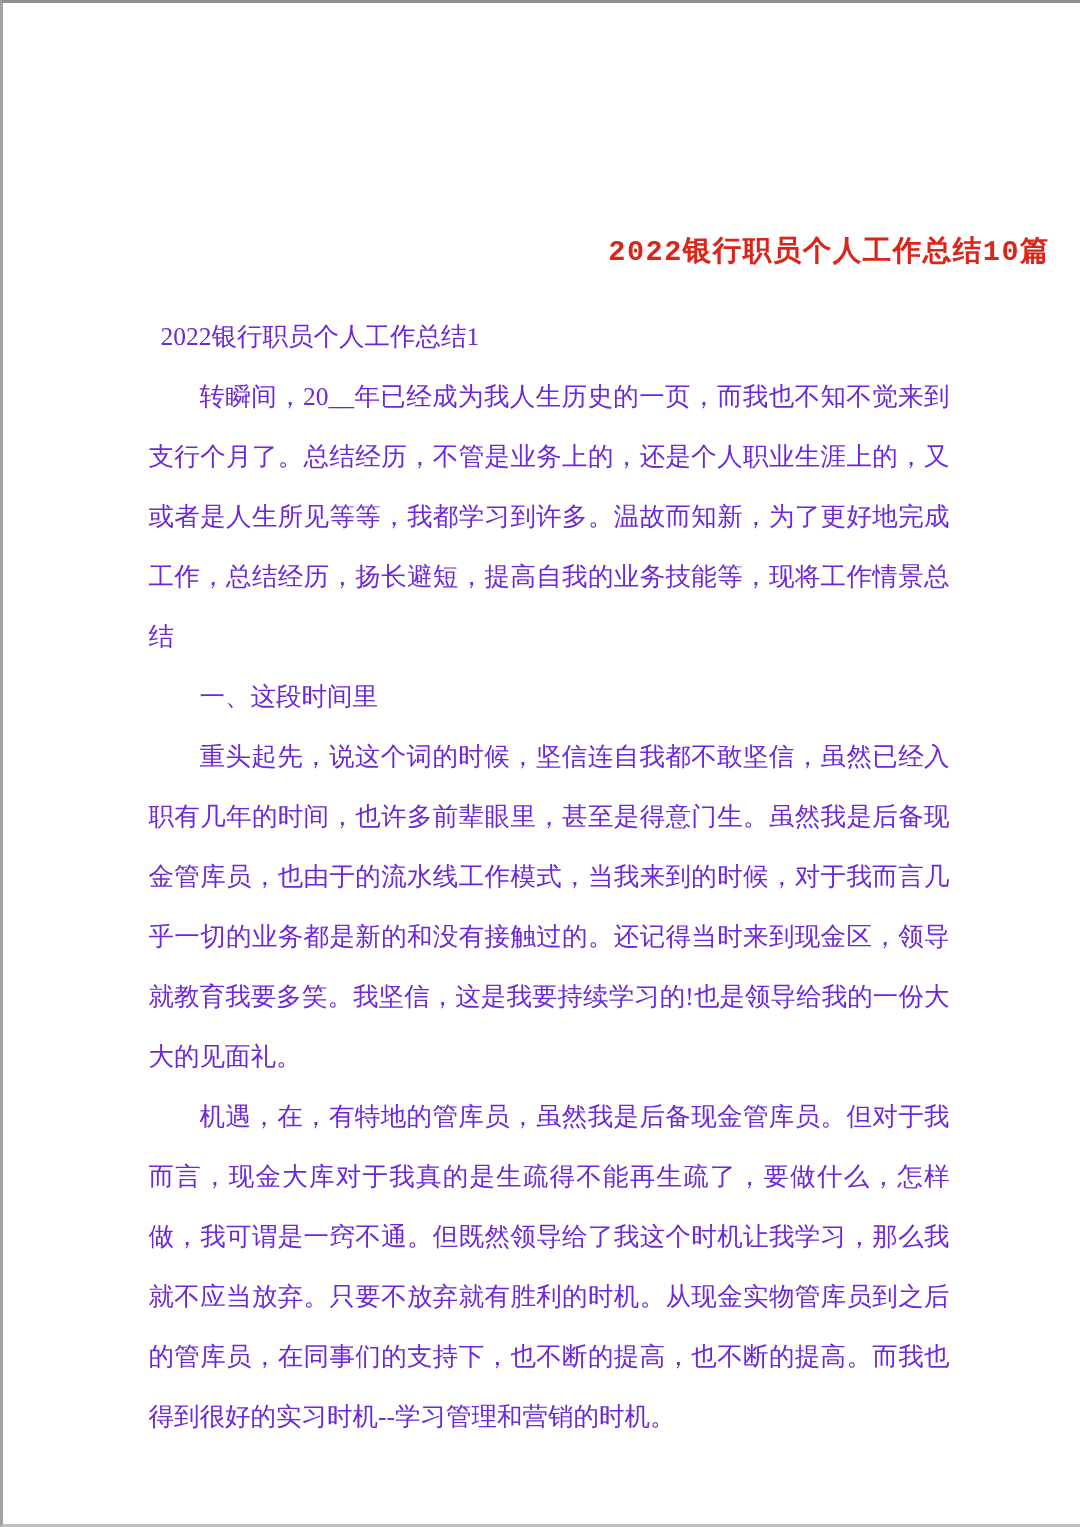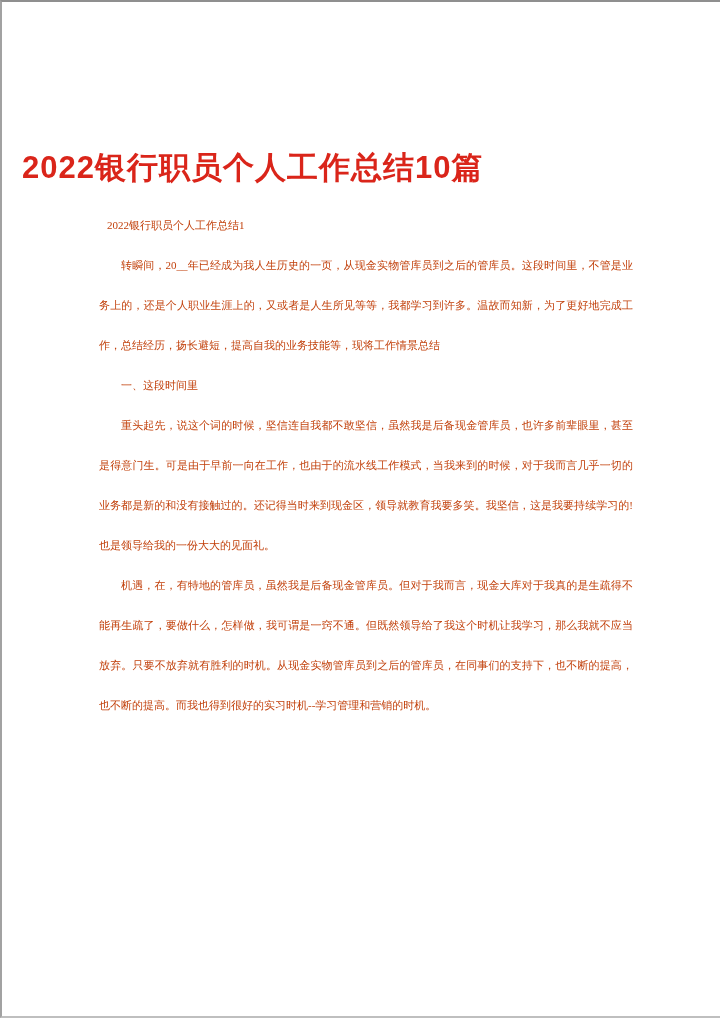--- a/index.html
+++ b/index.html
@@ -14,49 +14,49 @@
     overflow: hidden;
     font-family: "Liberation Serif", "DejaVu Serif", serif;
   }
   .page {
     position: relative;
     width: 100%;
     height: 100%;
   }
   .doc-title {
     margin: 148px 20px 0 20px;
-    text-align: left;
-    font-size: 31px;
+    text-align: right;
+    font-size: 19px;
     line-height: 36px;
     font-weight: bold;
     color: #da251a;
     letter-spacing: 1px;
-    font-family: Liberation Sans, sans-serif;
+    font-family: Liberation Mono, monospace;
   }
   .doc-body {
     margin: 19px 87px 0 97px;
-    font-size: 11px;
+    font-size: 17px;
     line-height: 40px;
-    color: #c2410c;
+    color: #6d28d9;
     text-align: justify;
     font-family: "Liberation Serif", "DejaVu Serif", serif;
   }
   .doc-subtitle {
     padding-left: 8px;
   }
   .doc-body p {
     margin: 0;
     text-indent: 2em;
   }
 </style>
 </head>
 <body>
 
 <div class="page">
   <h1 class="doc-title" style="color: rgb(218, 37, 26);">2022银行职员个人工作总结10篇</h1>
   <div class="doc-body">
     <div class="doc-subtitle">2022银行职员个人工作总结1</div>
-    <p>转瞬间，20__年已经成为我人生历史的一页，从现金实物管库员到之后的管库员。这段时间里，不管是业务上的，还是个人职业生涯上的，又或者是人生所见等等，我都学习到许多。温故而知新，为了更好地完成工作，总结经历，扬长避短，提高自我的业务技能等，现将工作情景总结</p>
+    <p>转瞬间，20__年已经成为我人生历史的一页，而我也不知不觉来到支行个月了。总结经历，不管是业务上的，还是个人职业生涯上的，又或者是人生所见等等，我都学习到许多。温故而知新，为了更好地完成工作，总结经历，扬长避短，提高自我的业务技能等，现将工作情景总结</p>
     <p>一、这段时间里</p>
-    <p>重头起先，说这个词的时候，坚信连自我都不敢坚信，虽然我是后备现金管库员，也许多前辈眼里，甚至是得意门生。可是由于早前一向在工作，也由于的流水线工作模式，当我来到的时候，对于我而言几乎一切的业务都是新的和没有接触过的。还记得当时来到现金区，领导就教育我要多笑。我坚信，这是我要持续学习的!也是领导给我的一份大大的见面礼。</p>
+    <p>重头起先，说这个词的时候，坚信连自我都不敢坚信，虽然已经入职有几年的时间，也许多前辈眼里，甚至是得意门生。虽然我是后备现金管库员，也由于的流水线工作模式，当我来到的时候，对于我而言几乎一切的业务都是新的和没有接触过的。还记得当时来到现金区，领导就教育我要多笑。我坚信，这是我要持续学习的!也是领导给我的一份大大的见面礼。</p>
     <p>机遇，在，有特地的管库员，虽然我是后备现金管库员。但对于我而言，现金大库对于我真的是生疏得不能再生疏了，要做什么，怎样做，我可谓是一窍不通。但既然领导给了我这个时机让我学习，那么我就不应当放弃。只要不放弃就有胜利的时机。从现金实物管库员到之后的管库员，在同事们的支持下，也不断的提高，也不断的提高。而我也得到很好的实习时机--学习管理和营销的时机。</p>
   </div>
 </div>
 
 </body></html>

